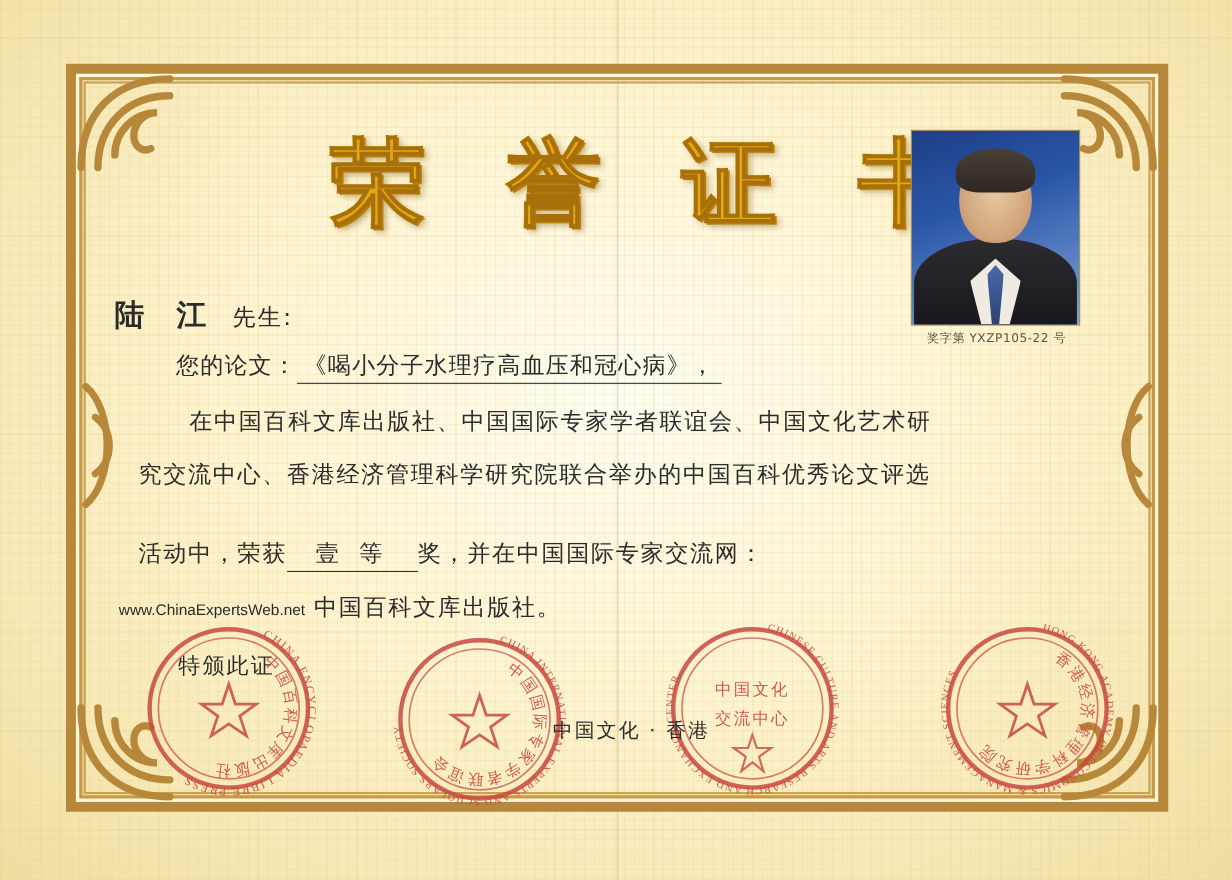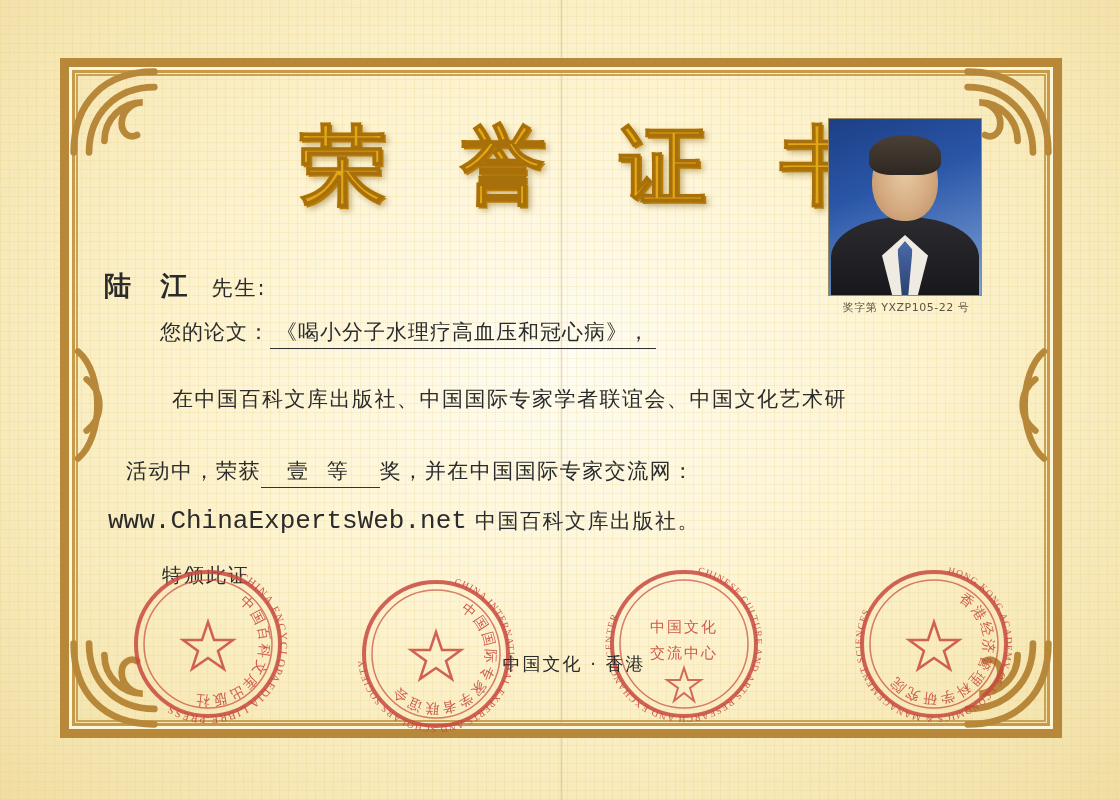--- a/index.html
+++ b/index.html
@@ -103,31 +103,31 @@
     font-family:"DejaVu Sans","Liberation Sans",sans-serif;
   }
   .line{display:block;white-space:nowrap;}
   .l-name{font-size:27px;font-weight:700;letter-spacing:10px;}
   .l-name .mr{font-size:21px;font-weight:400;letter-spacing:2px;margin-left:14px;}
   .l-1{margin-top:14px;padding-left:56px;font-size:21px;letter-spacing:1px;}
   .l-1 .ul{
     display:inline-block;border-bottom:1.5px solid #333;
     padding:0 6px 2px 6px;font-size:21px;letter-spacing:1px;
   }
-  .l-2{margin-top:36px;padding-left:68px;font-size:21px;letter-spacing:1.5px;}
+  .l-2{margin-top:20px;padding-left:68px;font-size:21px;letter-spacing:1.5px;}
   .l-3{margin-top:20px;padding-left:22px;font-size:21px;letter-spacing:1.5px;}
   .l-4{margin-top:20px;padding-left:22px;font-size:21px;letter-spacing:1.5px;}
   .l-4 .ul{
     display:inline-block;border-bottom:1.5px solid #333;
     padding:0 26px 2px 26px;letter-spacing:6px;margin-top:24px;
   }
   .l-5{margin-top:18px;padding-left:4px;font-size:21px;letter-spacing:1.5px;}
   .l-5 .url{
-    font-family:Liberation Mono, monospace;
-    letter-spacing:0px;font-size:26px;
+    font-family:Liberation Sans, sans-serif;
+    letter-spacing:0px;font-size:14px;
   }
   .l-6{margin-top:26px;padding-left:58px;font-size:20px;letter-spacing:2px;}
 
   
   .footer{
     position:absolute;left:104px;top:620px;width:940px;
     font-size:17px;letter-spacing:.5px;color:#2b2b2b;text-align:center;
     white-space:nowrap;
   }
   .footer .gap{display:inline-block;width:14px;}
@@ -224,20 +224,21 @@
     <span class="line l-name">
       <span>陆 江</span><span class="mr">先生:</span>
     </span>
 
     <span class="line l-1">
       <span>您的论文：</span><span class="ul">《喝小分子水理疗高血压和冠心病》，</span>
     </span>
 
     <span class="line l-2">在中国百科文库出版社、中国国际专家学者联谊会、中国文化艺术研</span>
 
+    <span class="line l-3">究交流中心、香港经济管理科学研究院联合举办的中国百科优秀论文评选</span>
 
     <span class="line l-4">
       <span>活动中，荣获</span><span class="ul">壹 等</span><span>奖，并在中国国际专家交流网：</span>
     </span>
 
     <span class="line l-5">
       <span class="url">www.ChinaExpertsWeb.net</span>
       <span>中国百科文库出版社。</span>
     </span>
 

